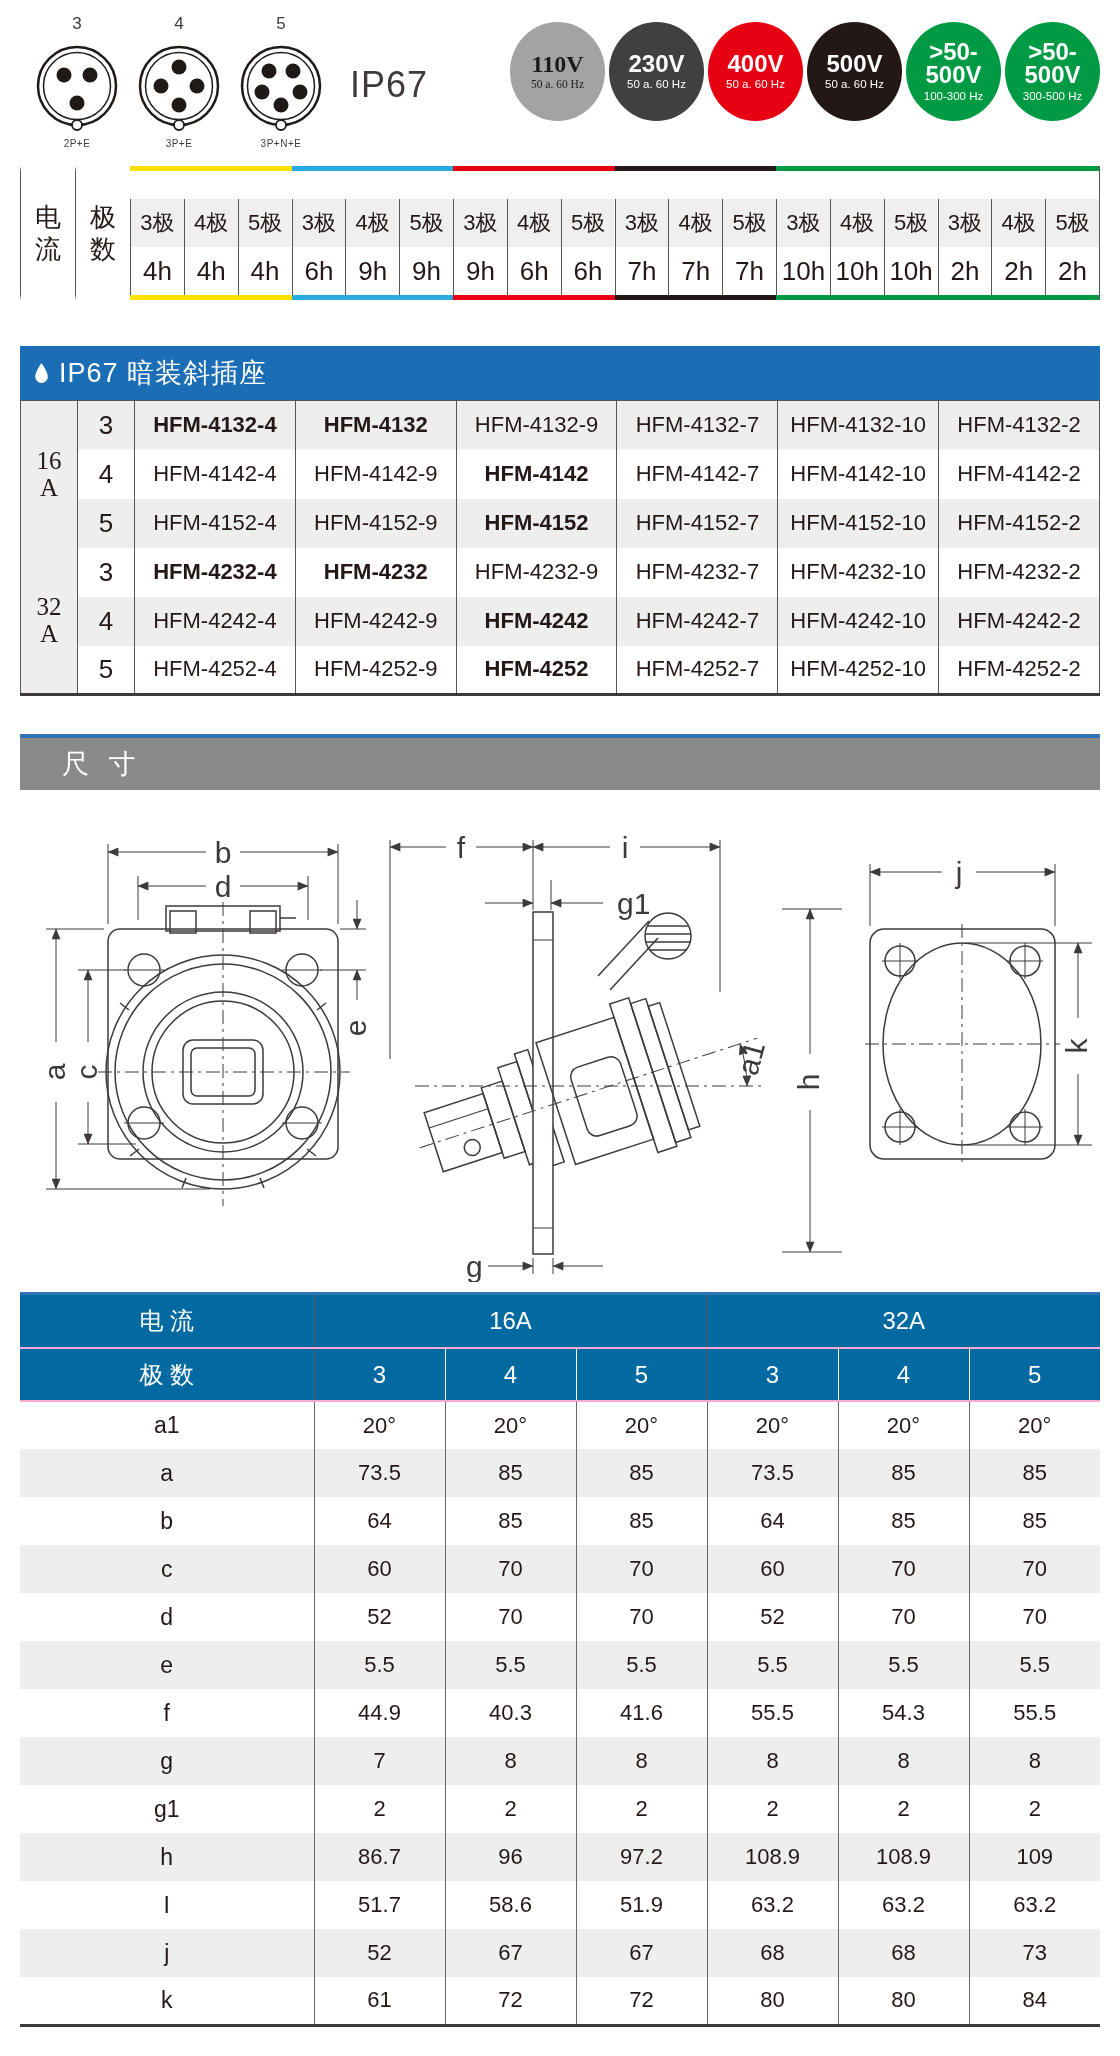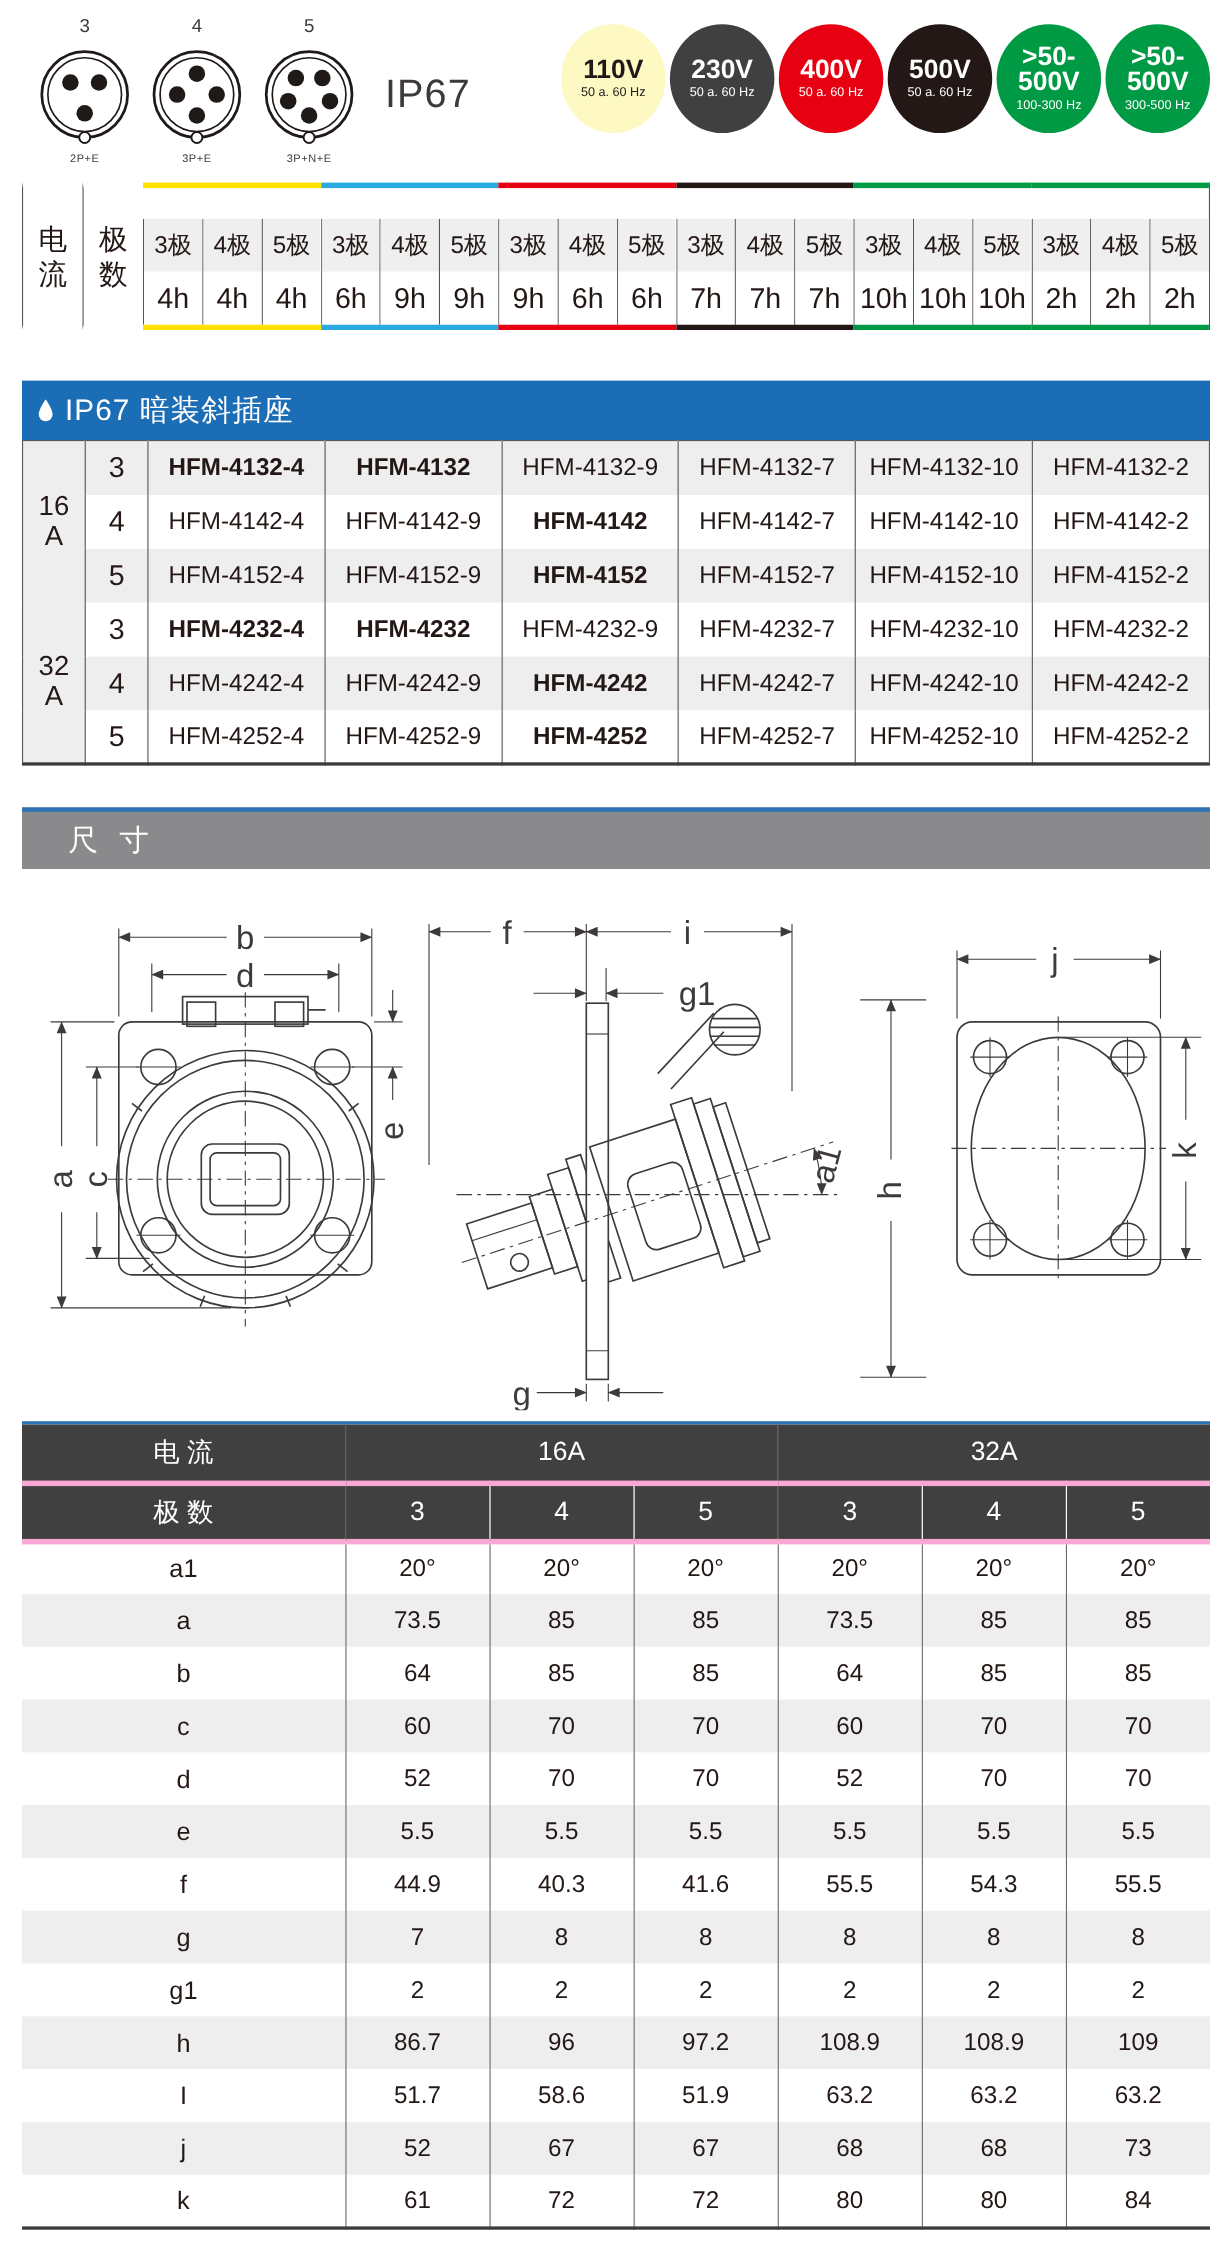--- a/index.html
+++ b/index.html
@@ -41,21 +41,21 @@
   
   .sec-bar { width:1080px; height:54px; margin-top:46px; background:#1b6db6; color:#fff;
              display:flex; align-items:center; padding-left:14px; gap:10px;
              font-size:27px; letter-spacing:1px; }
   .ptable { width:1080px; border-collapse:collapse; table-layout:fixed;
             border-top:1px solid #595551; border-bottom:3px solid #3e3a39; }
   .ptable td { border-left:1px solid #595551; text-align:center; height:49px; font-size:22px; }
   .ptable td:last-child { border-right:1px solid #595551; }
   .ptable tr:nth-child(odd) td { background:#eeeeef; }
   .ptable tr:nth-child(even) td { background:#ffffff; }
-  .ptable td.pcur { background:#eeeeef !important; font-size:25px; line-height:1.1; }
+  .ptable td.pcur { background:#eeeeef !important; font-size:25px; line-height:1.1;font-family:Liberation Serif, serif; }
   .ptable td.ppole { font-size:26px; }
   .ptable td.bold { font-weight:bold; }
   .pcur span { display:block; }
 
   
   .dim-bar { width:1080px; margin-top:38px; border-top:4px solid #2e74b5; background:#8a8a8c;
              height:56px; color:#fff; font-size:27px; letter-spacing:6px;
              display:flex; align-items:center; padding-left:42px; }
 
   
@@ -63,22 +63,22 @@
   .drawings svg { display:block; }
   .dwg-stroke { stroke:#3e3a39; fill:none; stroke-width:1.5; }
   .dwg-thin  { stroke:#3e3a39; fill:none; stroke-width:1; }
   .dwg-text  { font-size:30px; fill:#3e3a39; font-family:"Liberation Sans","DejaVu Sans",sans-serif; }
   .dwg-fillw { fill:#ffffff; stroke:#3e3a39; stroke-width:1.5; }
 
   
   .spec-topline { width:1080px; height:3px; background:#2e74b5; margin-top:10px; }
   .stable { width:1080px; border-collapse:collapse; table-layout:fixed;
             border-bottom:3px solid #3e3a39; }
-  .stable thead td { background:#404040; color:#fff; font-size:24px; height:53px;
-                     text-align:center; border-left:1px solid #fff; border-bottom:5px solid #f9a8d4; }
+  .stable thead td { background:#0369a1; color:#fff; font-size:24px; height:53px;
+                     text-align:center; border-left:1px solid #fff; border-bottom:2px solid #f9a8d4; }
   .stable thead td:first-child { border-left:none; }
   .stable thead td.bdark { border-left:1px solid #595551; }
   .stable tbody td { height:48px; text-align:center; font-size:22px;
                      border-left:1px solid #6b6764; }
   .stable tbody td:first-child { border-left:none; }
   .stable tbody tr:nth-child(even) td { background:#eeeeef; }
   .stable tbody td.s-dim { font-size:23px; }
   .stable tbody tr.s-wire td { height:50px; }
   .stable tbody td.s-wire-label { text-align:left; padding-left:14px; font-size:22px; }
 </style>
@@ -129,21 +129,21 @@
           <circle cx="42" cy="71" r="7.5" fill="#1f1a17"></circle>
           <circle cx="42" cy="91" r="5" fill="#ffffff" stroke="#1f1a17" stroke-width="1.8"></circle>
         </svg>
         <div class="conn-label">3P+N+E</div>
       </div>
     </div>
 
     <div class="ip-rating">IP67</div>
 
     <div class="badges">
-      <div class="badge" style="background-color: #fef9c3; color: rgb(31, 26, 23);">
+      <div class="badge" style="background-color: #a3a3a3; color: rgb(31, 26, 23); font-family: Liberation Serif, serif;">
         <div class="badge-v">110V</div>
         <div class="badge-f">50 a. 60 Hz</div>
       </div>
         <div class="badge" style="background-color: #404040; color: rgb(255, 255, 255);">
         <div class="badge-v">230V</div>
         <div class="badge-f">50 a. 60 Hz</div>
       </div>
         <div class="badge" style="background-color: rgb(230, 0, 18); color: rgb(255, 255, 255);">
         <div class="badge-v">400V</div>
         <div class="badge-f">50 a. 60 Hz</div>

